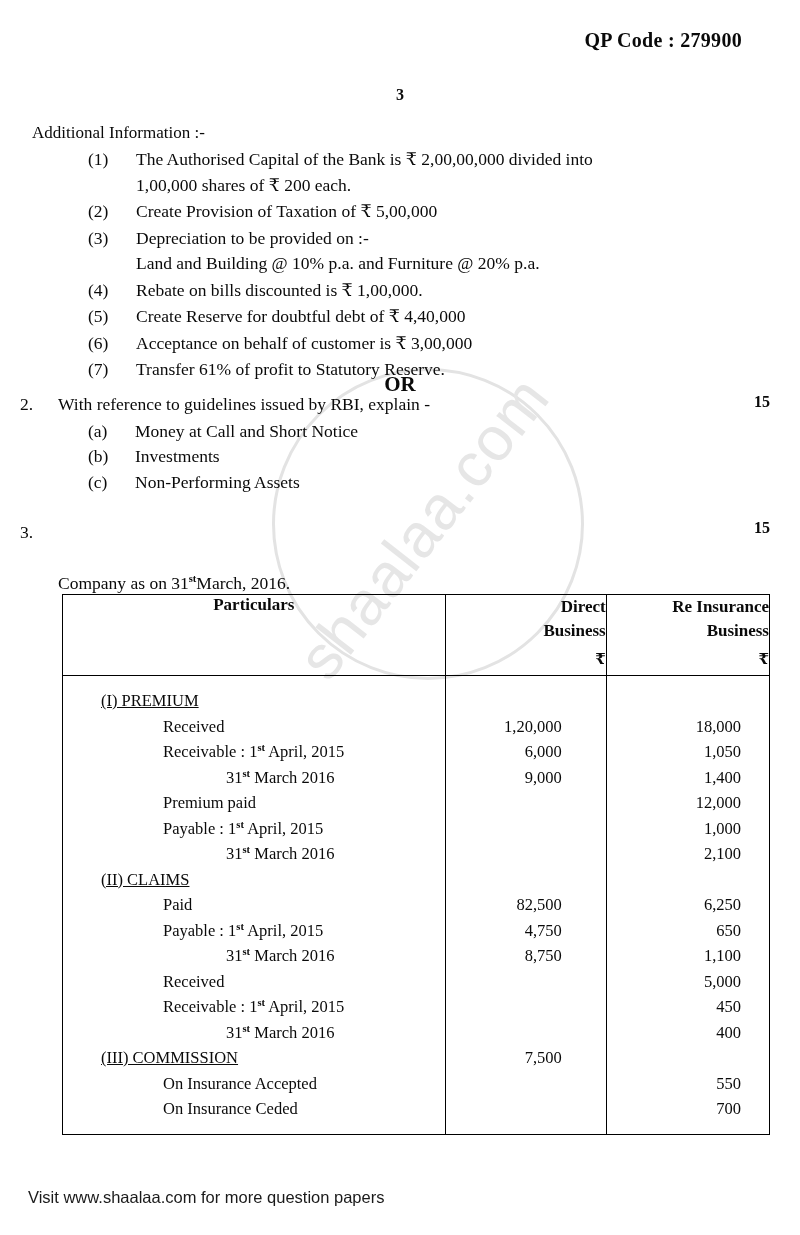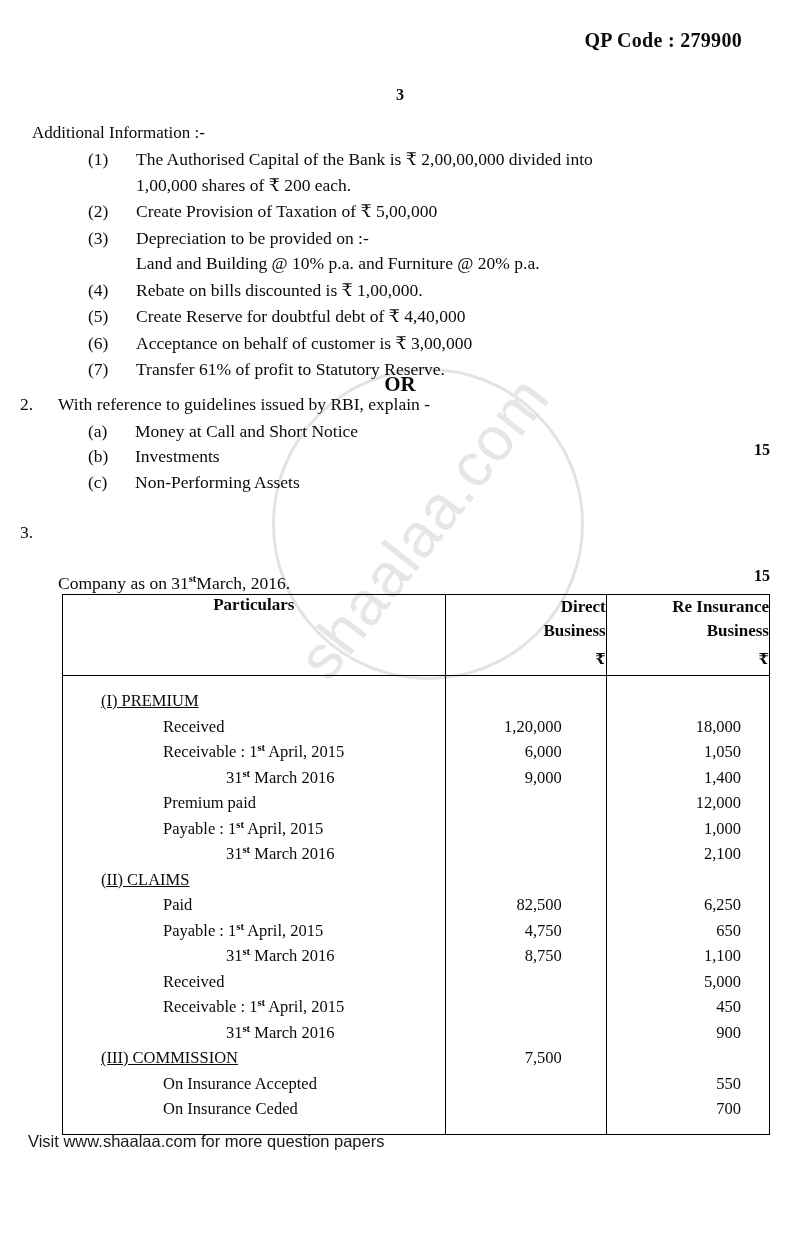--- a/index.html
+++ b/index.html
@@ -134,21 +134,20 @@
     align-items: flex-start;
     line-height: 25.5px;
   }
   .q-submarker { width: 47px; flex: 0 0 47px; }
 
   .marks {
     position: absolute;
     right: 30px;
     font-weight: bold;
     font-size: 16px;
-    margin-top: 48px;
   }
   .marks-q2 { top: 393px; }
   .marks-q3 { top: 519px; }
 
   
   .tbl {
     position: absolute;
     left: 62px;
     top: 594px;
     width: 708px;
@@ -214,21 +213,21 @@
     font-size: 10.5px;
     vertical-align: super;
     line-height: 0;
     font-weight: bold;
   }
 
   
   .footer {
     position: absolute;
     left: 28px;
-    top: 1132px;
+    top: 1188px;
     font-family: "Liberation Sans", "DejaVu Sans", sans-serif;
     font-size: 16.5px;
     color: #1a1a1a;
   }
 </style>
 </head>
 <body>
 
 <div class="page">
 
@@ -389,21 +388,21 @@
                 <div class="numline re-pad">1,400</div>
                 <div class="numline re-pad">12,000</div>
                 <div class="numline re-pad">1,000</div>
                 <div class="numline re-pad">2,100</div>
                 <div class="numline re-pad"></div>
                 <div class="numline re-pad">6,250</div>
                 <div class="numline re-pad">650</div>
                 <div class="numline re-pad">1,100</div>
                 <div class="numline re-pad">5,000</div>
                 <div class="numline re-pad">450</div>
-                <div class="numline re-pad">900</div>
+                <div class="numline re-pad">400</div>
                 <div class="numline re-pad"></div>
                 <div class="numline re-pad">550</div>
                 <div class="numline re-pad">700</div>
                 <div class="numline spacer"></div>
               </div>
           </td>
         </tr>
       </tbody>
     </table>
 

